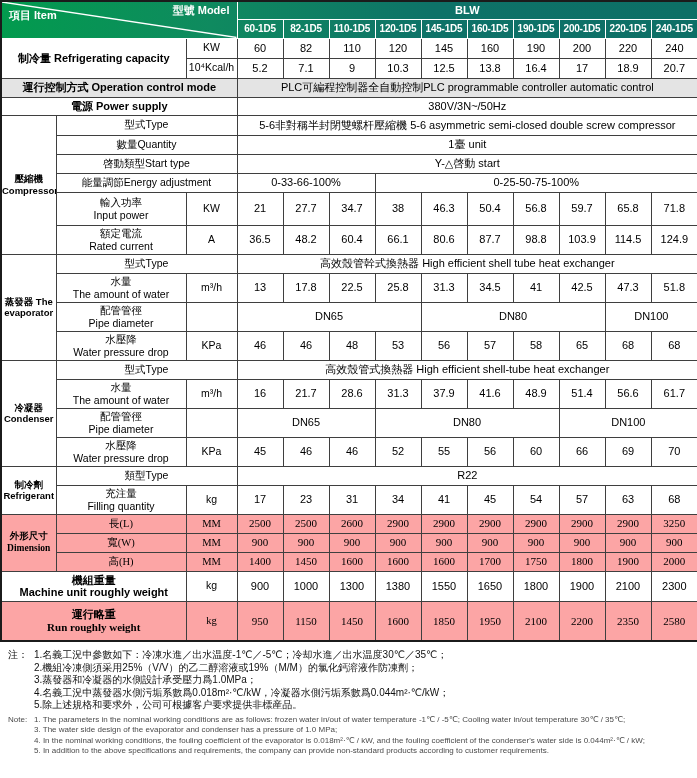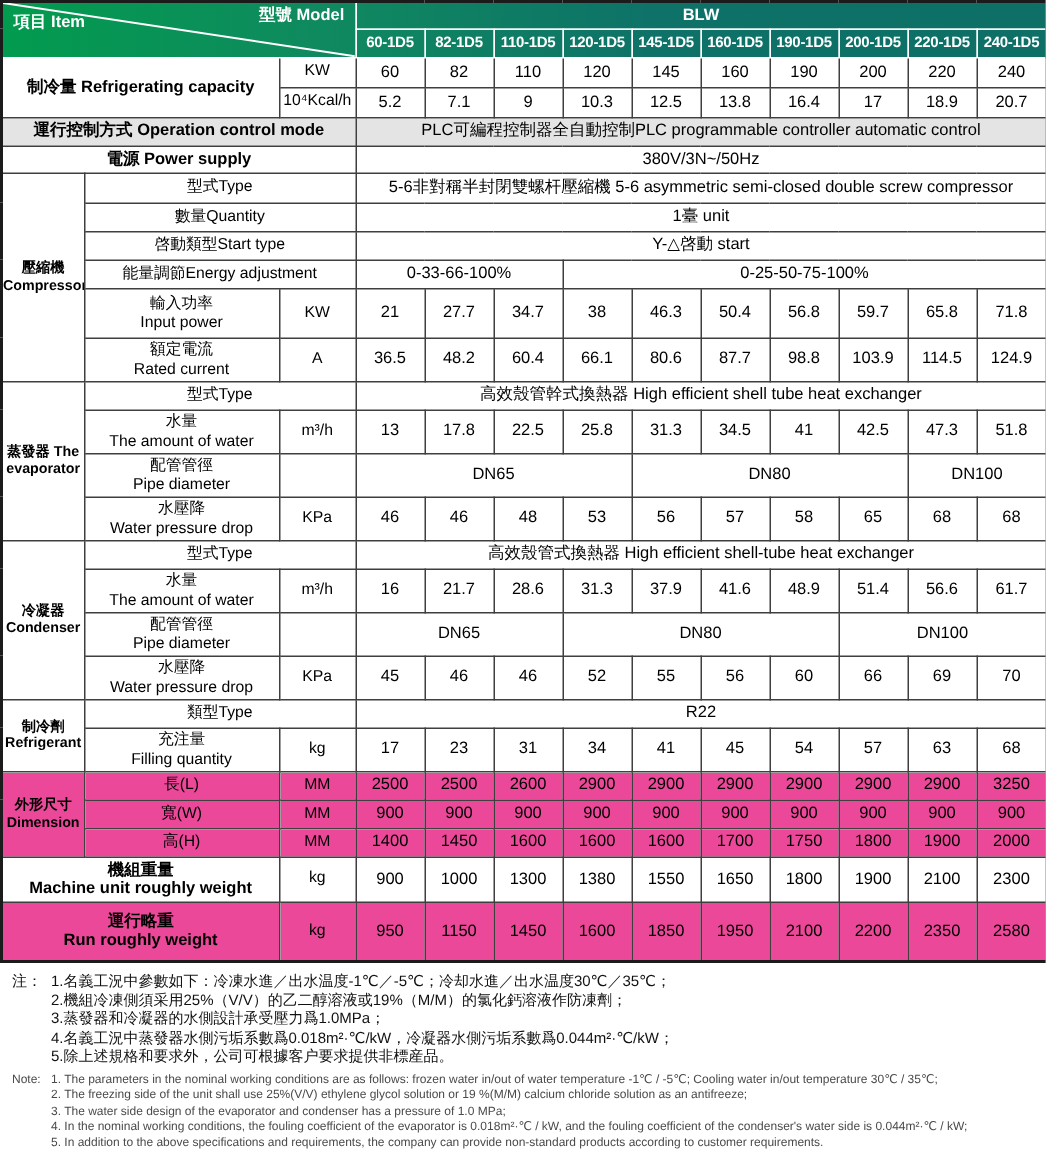--- a/index.html
+++ b/index.html
@@ -39,21 +39,21 @@
   .corner svg { position: absolute; left: 0; top: 0; width: 100%; height: 100%; }
   .corner .c-top { position: absolute; top: 2px; right: 7px; font-size: 11px; padding-left: 20px; }
   .corner .c-bot { position: absolute; bottom: 16px; left: 7px; font-size: 11px; }
   th.model { font-size: 10px; letter-spacing: -0.2px; }
   .b { font-weight: bold; }
   .grp { font-weight: bold; font-size: 9.5px; line-height: 1.2; padding: 0; }
   .sub { font-size: 10.5px; }
   .sub div { line-height: 1.15; }
   .unit { font-size: 10.5px; }
   .nowrap { white-space: nowrap; }
-  tr.gray > td { background: #ec4899; }
+  tr.gray > td { background: #fca5a5; font-family: Liberation Serif, serif; }
   tr.lgray > td { background: #e4e4e4; margin-left: 28px; }
   .notes { display: flex; margin: 7px 4px 0 8px; }
   .notes .prefix { flex: 0 0 26px; font-weight: bold; }
   .notes-zh { font-size: 10px; line-height: 12.6px; color: #111; }
   .notes-zh .prefix { font-weight: normal; }
   .notes-en { font-size: 8px; line-height: 10.4px; color: #4a4a4a; margin-top: 3px; }
   .notes-en .prefix { flex: 0 0 26px; font-weight: normal; }
   .notes .lines { flex: 1; text-align: left; }
 </style>
 </head>
@@ -401,18 +401,17 @@
     <div>3.蒸發器和冷凝器的水側設計承受壓力爲1.0MPa；</div>
     <div>4.名義工況中蒸發器水側污垢系數爲0.018m²·℃/kW，冷凝器水側污垢系數爲0.044m²·℃/kW；</div>
     <div>5.除上述規格和要求外，公司可根據客户要求提供非標産品。</div>
   </div>
 </div>
 
 <div class="notes notes-en">
   <span class="prefix">Note:</span>
   <div class="lines">
     <div>1. The parameters in the nominal working conditions are as follows: frozen water in/out of water temperature -1℃ / -5℃; Cooling water in/out temperature 30℃ / 35℃;</div>
-    <div>2. The freezing side of the unit shall use 25%(V/V) ethylene glycol solution or 19 %(M/M) calcium chloride solution as an antifreeze;</div>
     <div>3. The water side design of the evaporator and condenser has a pressure of 1.0 MPa;</div>
     <div>4. In the nominal working conditions, the fouling coefficient of the evaporator is 0.018m²·℃ / kW, and the fouling coefficient of the condenser's water side is 0.044m²·℃ / kW;</div>
     <div>5. In addition to the above specifications and requirements, the company can provide non-standard products according to customer requirements.</div>
   </div>
 </div>
 
 </body></html>

